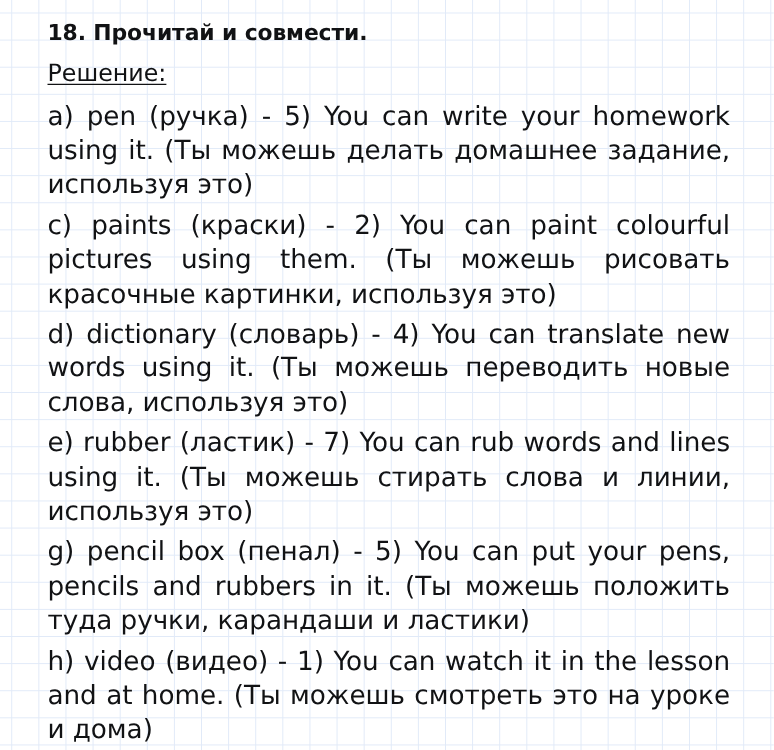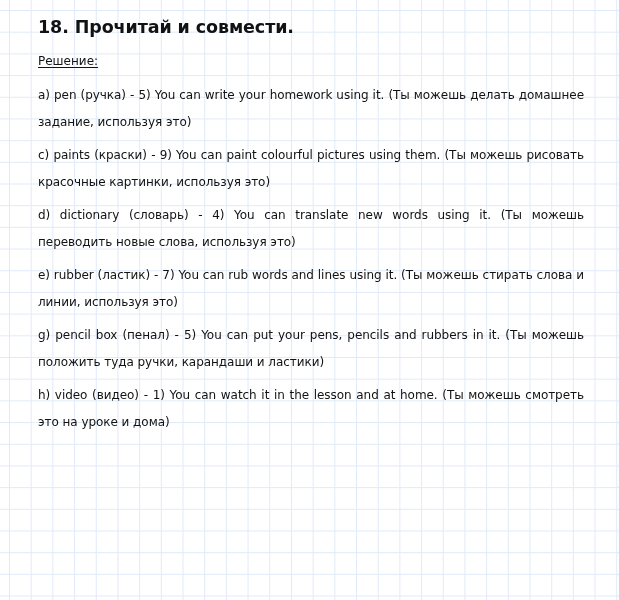--- a/index.html
+++ b/index.html
@@ -39,33 +39,33 @@
     color: #111214;
     letter-spacing: -0.1px;
     margin: 0 0 6px 0;
     line-height: 26px;
   }
   .solution-label-row {
     margin: 0 0 7px 0;
     line-height: 27px;
   }
   .solution-label {
-    font-size: 12px;
+    font-size: 19px;
     color: #111214;
     text-decoration: underline;
     text-underline-offset: 2px;
     text-decoration-thickness: 1px;
   }
   .answer-list {
     margin: 0;
     padding: 0;
     list-style: none;
   }
   .answer-item {
-    font-size: 12px;
+    font-size: 21px;
     line-height: 27.2px;
     color: #111214;
     text-align: justify;
     text-justify: inter-word;
     margin: 0 0 5.5px 0;
     letter-spacing: -0.05px;
   }
   .answer-item:last-child {
     margin-bottom: 0;
   }
@@ -77,21 +77,21 @@
   <div class="content">
 
     <h1 class="task-title">18. Прочитай и совмести.</h1>
 
     <div class="solution-label-row">
       <span class="solution-label">Решение:</span>
     </div>
 
     <div class="answer-list">
       <p class="answer-item">a) pen (ручка) - 5) You can write your homework using it. (Ты можешь делать домашнее задание, используя это)</p>
-      <p class="answer-item">c) paints (краски) - 9) You can paint colourful pictures using them. (Ты можешь рисовать красочные картинки, используя это)</p>
+      <p class="answer-item">c) paints (краски) - 2) You can paint colourful pictures using them. (Ты можешь рисовать красочные картинки, используя это)</p>
       <p class="answer-item">d) dictionary (словарь) - 4) You can translate new words using it. (Ты можешь переводить новые слова, используя это)</p>
       <p class="answer-item">e) rubber (ластик) - 7) You can rub words and lines using it. (Ты можешь стирать слова и линии, используя это)</p>
       <p class="answer-item">g) pencil box (пенал) - 5) You can put your pens, pencils and rubbers in it. (Ты можешь положить туда ручки, карандаши и ластики)</p>
       <p class="answer-item">h) video (видео) - 1) You can watch it in the lesson and at home. (Ты можешь смотреть это на уроке и дома)</p>
     </div>
 
   </div>
 </div>
 
 </body></html>

